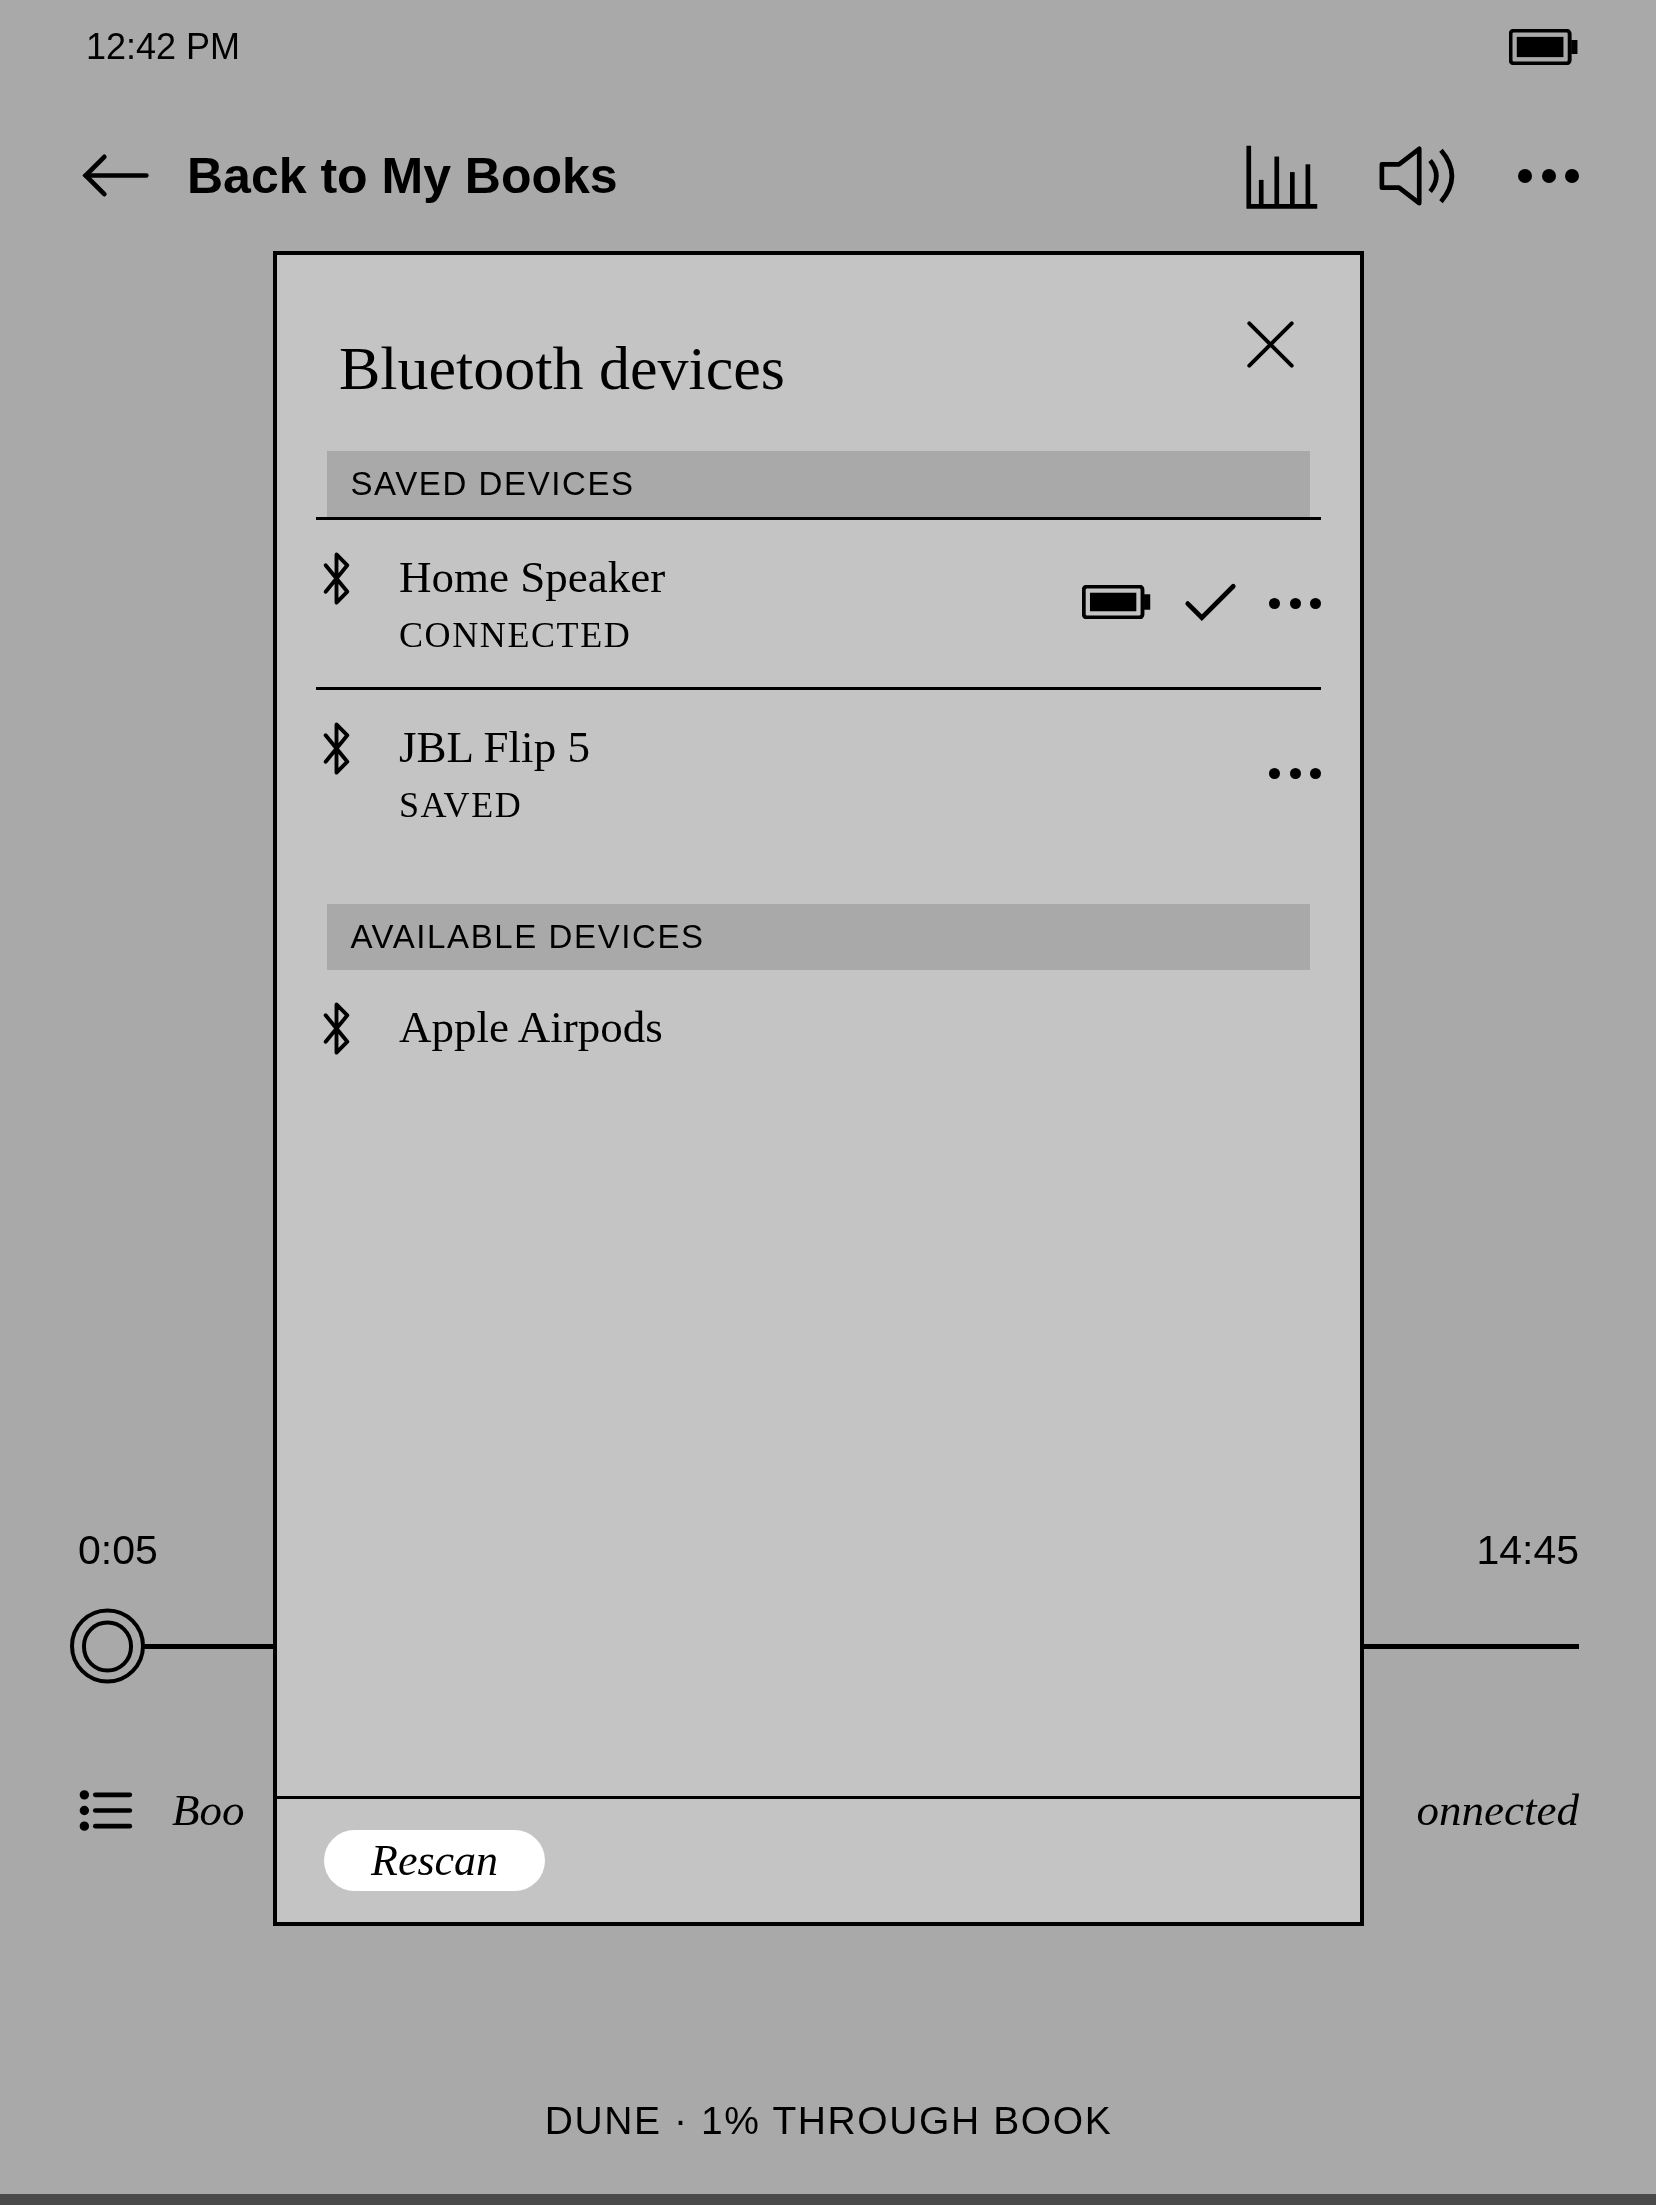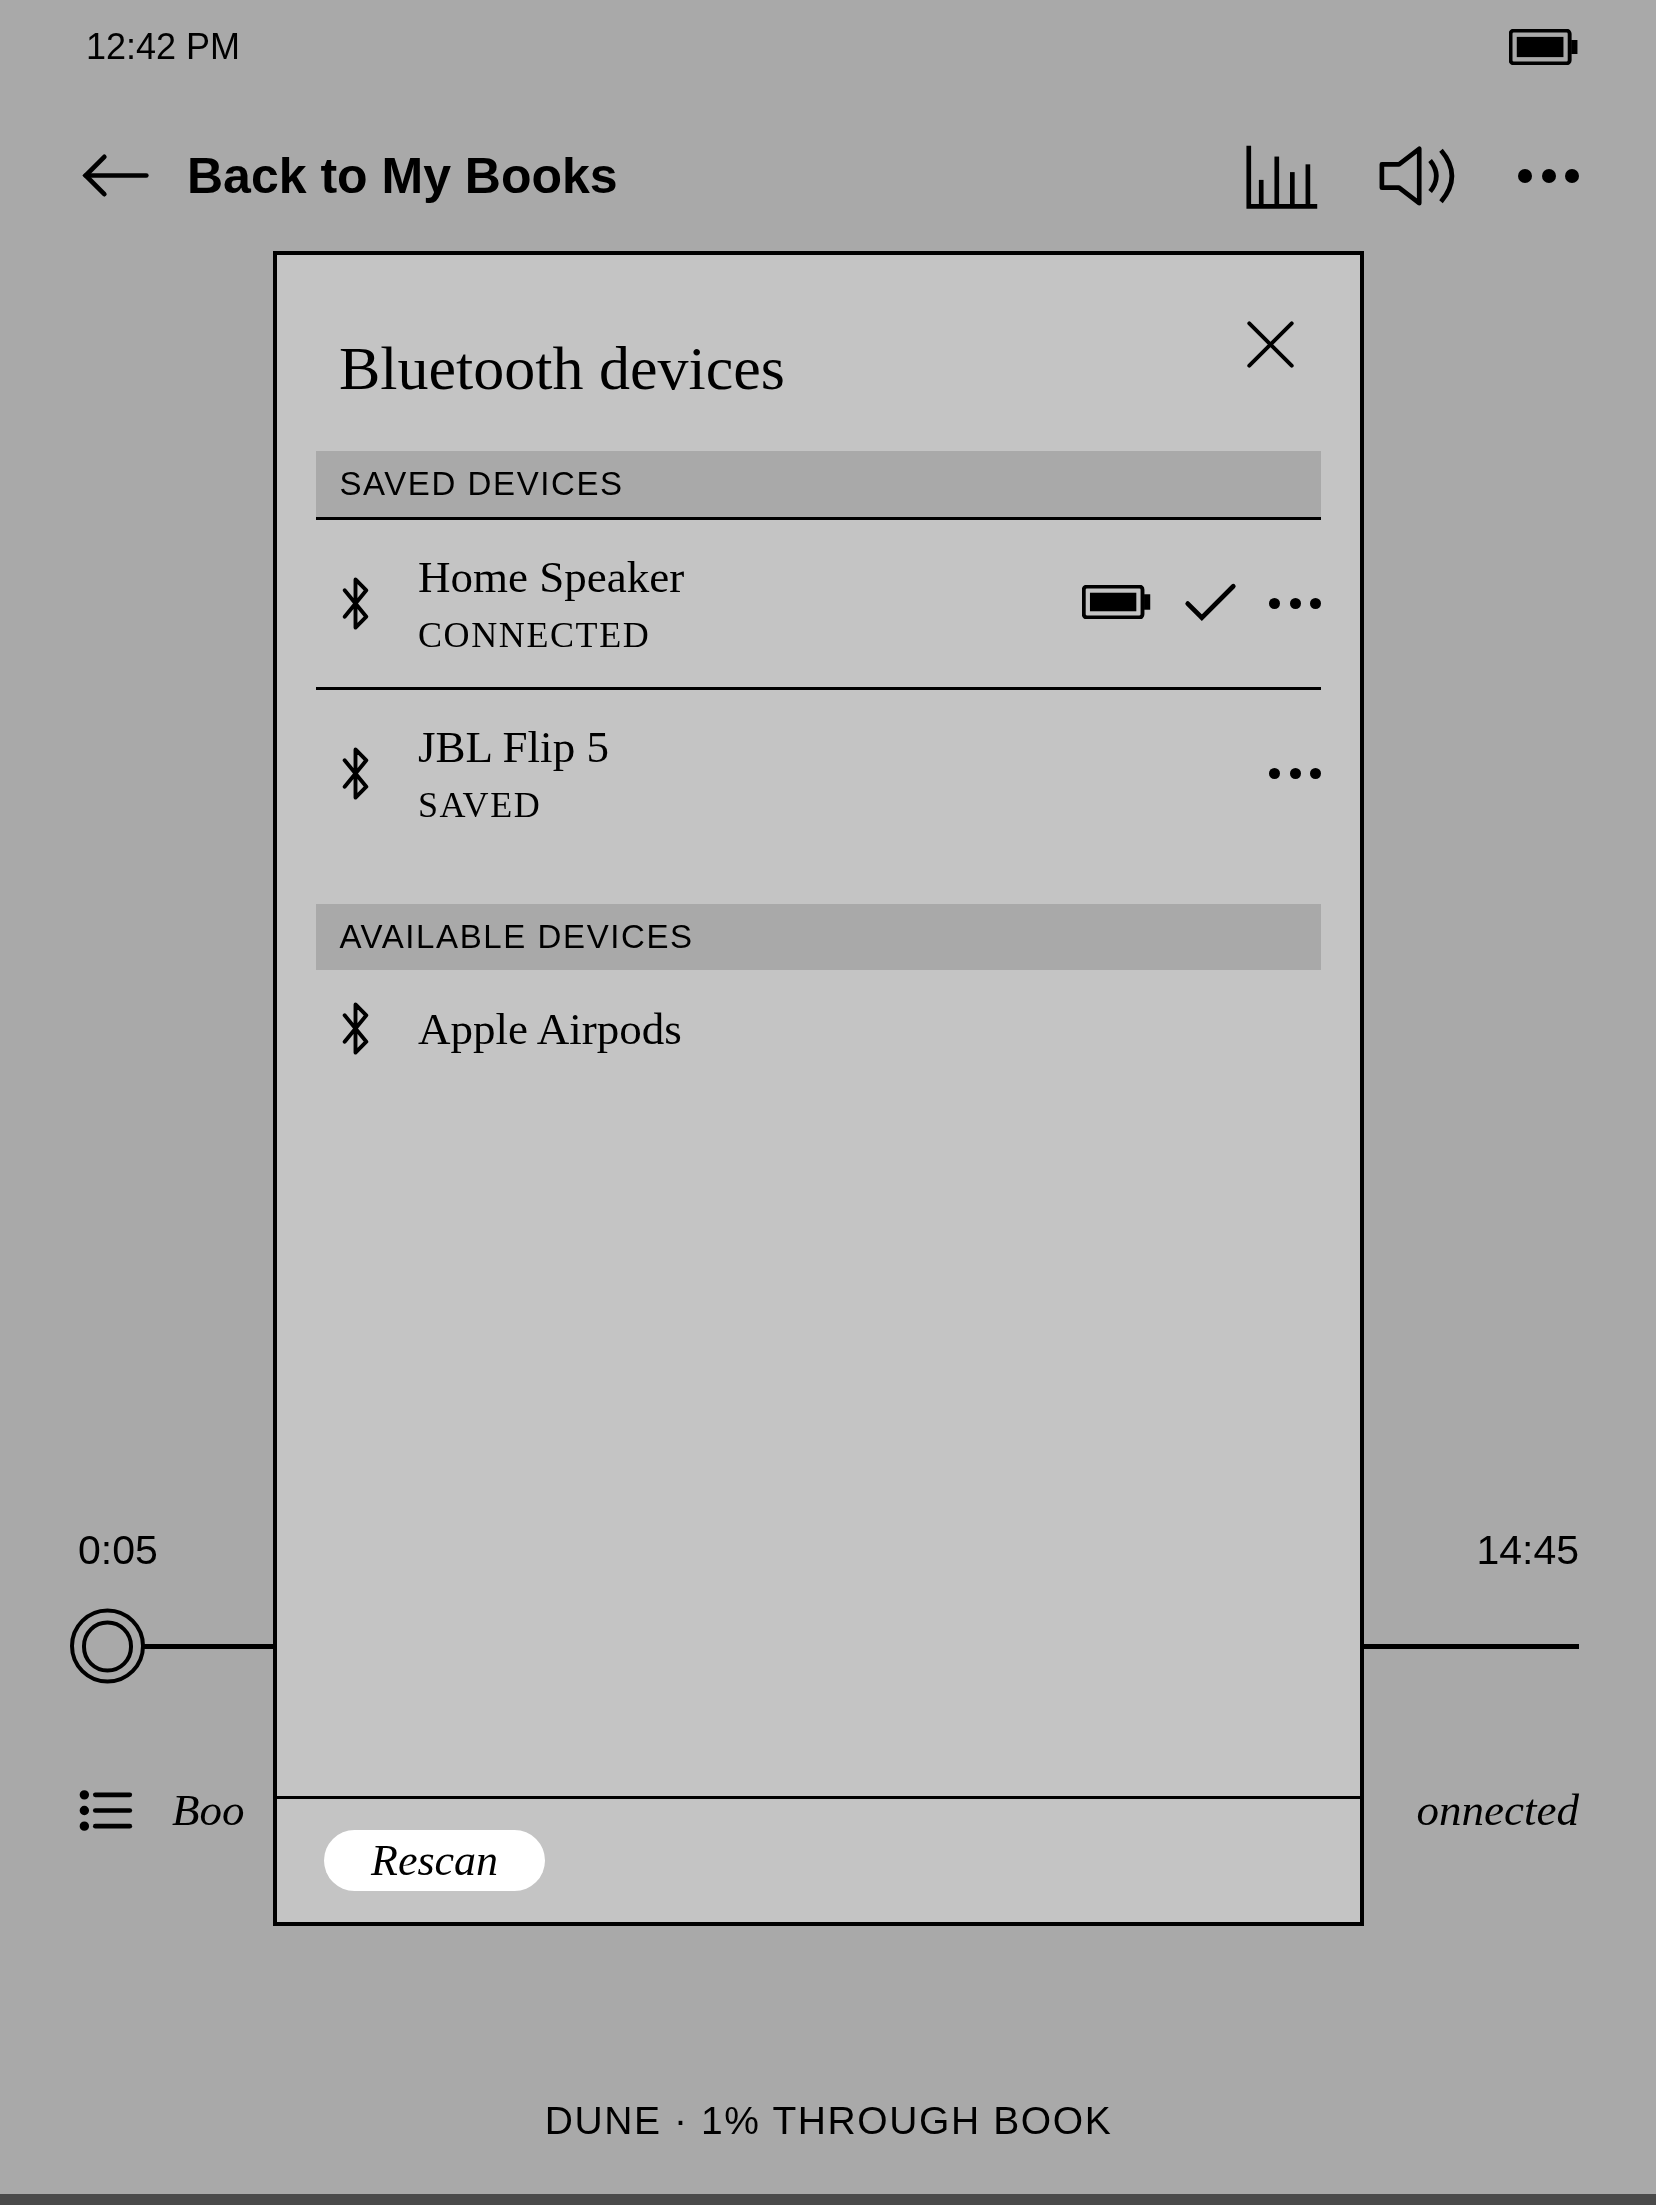--- a/index.html
+++ b/index.html
@@ -135,35 +135,34 @@
     font-weight: 400;
     text-align: right;
   }
   .dialog-close {
     margin-left:auto;
     margin-top:-15.6px;
   }
 
   .section-header {
     background:#a9a9a9;
-    margin: 0 39px;
+    margin: 0 50px;
     padding: 14px 23.4px;
     font-family: -apple-system, "Helvetica Neue", Arial, sans-serif;
     font-size: 33px;
     letter-spacing: 1.6px;
   }
   .divider {
     height:3.1px; background:#000;
     margin: 0 39px;
   }
 
   .device-row {
     display:flex;
-    align-items:center;
-    padding: 31px 39px 31px 55px;
+    padding: 31px 39px 31px 36px;
     gap: 39px;
   }
   .device-row .bt-icon { width:47px; display:flex; justify-content:center; }
   .device-info { display:flex; flex-direction:column; }
   .device-name { font-size: 45px; }
   .device-status {
     font-family: Liberation Serif, serif;
     font-size: 36px;
     letter-spacing: 1.6px;
     margin-top: 11px;

